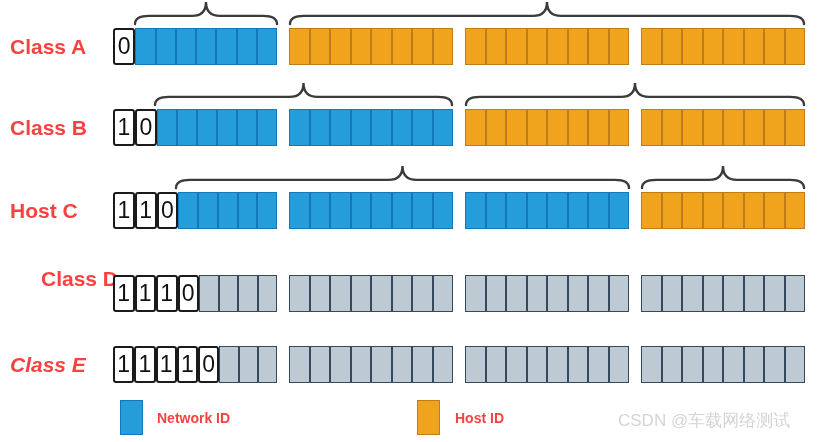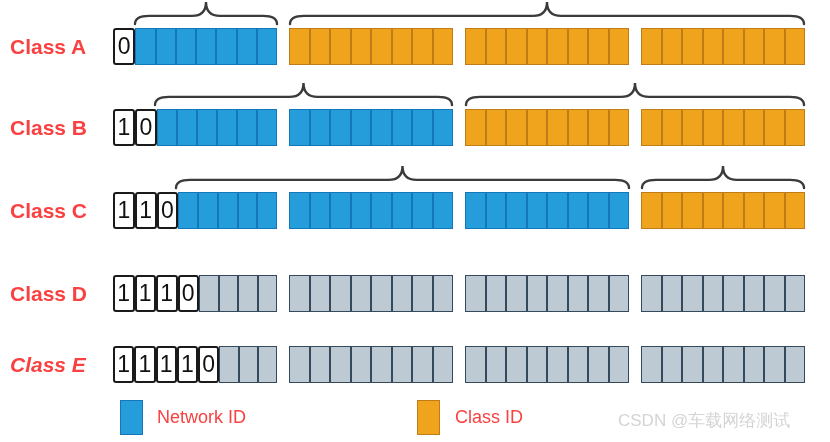--- a/index.html
+++ b/index.html
@@ -77,22 +77,22 @@
   .legend-swatch.host {
     background: var(--host-fill);
     border: 1px solid var(--host-border);
   }
   .legend-label {
     position: absolute;
     top: 400px;
     height: 35px;
     display: flex;
     align-items: center;
-    font-size: 18px;
-    font-weight: normal;
+    font-size: 14px;
+    font-weight: bold;
     color: var(--label-text, #FA4141);
     white-space: nowrap;
   }
   .watermark {
     position: absolute;
     left: 618px;
     top: 409px;
     font-size: 17px;
     color: var(--watermark-text, #D4D4D4);
     text-shadow: 1px 1px 0 #ffffff;
@@ -191,21 +191,21 @@
         <span class="cell host"></span>
         <span class="cell host"></span>
         <span class="cell host"></span>
       </div>
       <svg class="brace-svg" width="299" height="24" style="left: 154px; top: 82px;">
         <path d="M1 23 Q1 14.879999999999999 15 14.879999999999999 L135.5 14.879999999999999 Q149.5 14.879999999999999 149.5 1 Q149.5 14.879999999999999 163.5 14.879999999999999 L284 14.879999999999999 Q298 14.879999999999999 298 23" fill="none" stroke="#3B3B3B" stroke-width="2.4" stroke-linecap="round"></path>
       </svg>
       <svg class="brace-svg" width="340" height="24" style="left: 465px; top: 82px;">
         <path d="M1 23 Q1 14.879999999999999 15 14.879999999999999 L156 14.879999999999999 Q170 14.879999999999999 170 1 Q170 14.879999999999999 184 14.879999999999999 L325 14.879999999999999 Q339 14.879999999999999 339 23" fill="none" stroke="#3B3B3B" stroke-width="2.4" stroke-linecap="round"></path>
       </svg>
-      <div class="class-label" style="top: 192px; height: 37px;">Class C</div>
+      <div class="class-label" style="top: 192px; height: 37px;">Host C</div>
       <div class="octet" style="left: 113px; top: 192px; width: 164px; height: 37px;">
         <span class="cell prefix">1</span>
         <span class="cell prefix">1</span>
         <span class="cell prefix">0</span>
         <span class="cell network"></span>
         <span class="cell network"></span>
         <span class="cell network"></span>
         <span class="cell network"></span>
         <span class="cell network"></span>
       </div>
@@ -238,21 +238,21 @@
         <span class="cell host"></span>
         <span class="cell host"></span>
         <span class="cell host"></span>
       </div>
       <svg class="brace-svg" width="455" height="24" style="left: 174.5px; top: 165px;">
         <path d="M1 23 Q1 14.879999999999999 15 14.879999999999999 L213.5 14.879999999999999 Q227.5 14.879999999999999 227.5 1 Q227.5 14.879999999999999 241.5 14.879999999999999 L440 14.879999999999999 Q454 14.879999999999999 454 23" fill="none" stroke="#3B3B3B" stroke-width="2.4" stroke-linecap="round"></path>
       </svg>
       <svg class="brace-svg" width="164" height="24" style="left: 641px; top: 165px;">
         <path d="M1 23 Q1 14.879999999999999 15 14.879999999999999 L68 14.879999999999999 Q82 14.879999999999999 82 1 Q82 14.879999999999999 96 14.879999999999999 L149 14.879999999999999 Q163 14.879999999999999 163 23" fill="none" stroke="#3B3B3B" stroke-width="2.4" stroke-linecap="round"></path>
       </svg>
-      <div class="class-label" style="top: 275px; height: 37px;">Class D</div>
+      <div class="class-label" style="top: 260px; height: 37px; margin-left: 31px;">Class D</div>
       <div class="octet" style="left: 113px; top: 275px; width: 164px; height: 37px;">
         <span class="cell prefix">1</span>
         <span class="cell prefix">1</span>
         <span class="cell prefix">1</span>
         <span class="cell prefix">0</span>
         <span class="cell reserved"></span>
         <span class="cell reserved"></span>
         <span class="cell reserved"></span>
         <span class="cell reserved"></span>
       </div>
@@ -326,17 +326,17 @@
         <span class="cell reserved"></span>
         <span class="cell reserved"></span>
         <span class="cell reserved"></span>
       </div>
     </div>
 
   <div>
     <span class="legend-swatch network" style="left:120px"></span>
     <span class="legend-label" style="left:157px">Network ID</span>
     <span class="legend-swatch host" style="left:417px"></span>
-    <span class="legend-label" style="left:455px">Class ID</span>
+    <span class="legend-label" style="left:455px">Host ID</span>
   </div>
 
   <div class="watermark">CSDN @车载网络测试</div>
 </div>
 
 </body></html>

